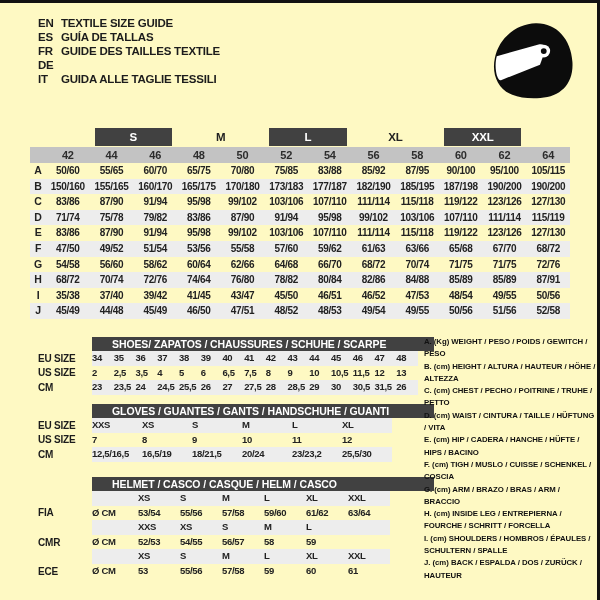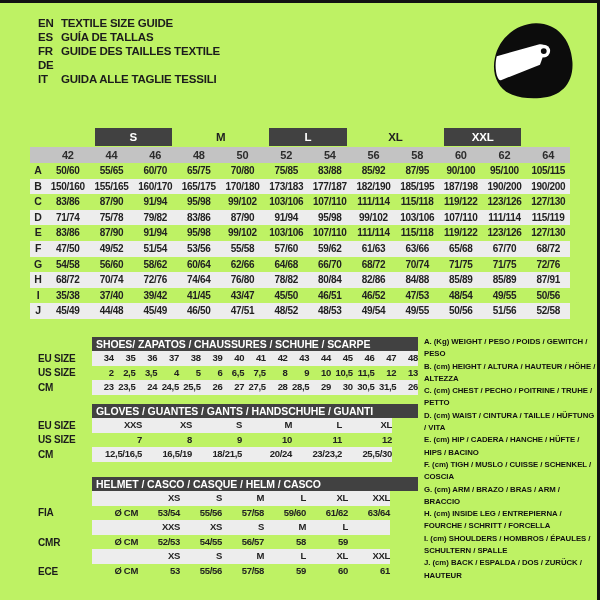--- a/index.html
+++ b/index.html
@@ -1,17 +1,17 @@
 <!DOCTYPE html>
 <html><head>
 <meta charset="utf-8">
 <style>
   html,body { margin:0; padding:0; background:#fff; }
   .page {
-    position:relative; width:600px; height:600px; background:#bef264;
+    position:relative; width:600px; height:600px; background:#fef9c3;
     font-family:"Liberation Sans", sans-serif; color:#1c1c1c; overflow:hidden;
   }
   .border-top { position:absolute; top:0; left:0; width:600px; height:3px; background:#121212; }
   .border-right { position:absolute; top:0; right:0; width:3px; height:600px; background:#121212; }
 
   
   .langs { position:absolute; left:38px; top:16px; }
   .lang-row { display:flex; font-weight:bold; font-size:11.5px; line-height:14px; letter-spacing:-0.2px; }
   .lang-code { width:23px; flex:0 0 23px; }
 
@@ -26,22 +26,22 @@
   .band-plain { color:#222; }
   .num-row { height:16px; line-height:16px; background:var(--band,#c3c3c3); font-size:11px; color:#2d2d2d; letter-spacing:-0.2px; }
   .d-row { height:15.6px; line-height:15.6px; font-size:10px; letter-spacing:-0.3px; color:#222; }
   .d-row.stripe { background:var(--stripe,#ededed); }
   .row-label { font-size:10.5px; }
 
   
   .section { position:absolute; left:30px; width:540px; }
   .sec-line { display:flex; align-items:center; }
   .sec-label { flex:0 0 62px; width:62px; box-sizing:border-box; padding-left:8px; font-weight:bold; font-size:10px; letter-spacing:-0.2px; }
-  .bar { background:var(--dark,#414141); color:#fff; font-weight:bold; font-size:10.5px; height:14px; line-height:14px; padding-left:4px; width:322px; letter-spacing:-0.1px; white-space:nowrap; }
-  .cells { display:grid; font-weight:bold; font-size:9.5px; letter-spacing:-0.3px; text-align:right; height:14.6px; line-height:14.6px; color:#222; white-space:nowrap; }
+  .bar { background:var(--dark,#414141); color:#fff; font-weight:bold; font-size:10.5px; height:14px; line-height:14px; padding-left:20px; width:322px; letter-spacing:-0.1px; white-space:nowrap; }
+  .cells { display:grid; font-weight:bold; font-size:9.5px; letter-spacing:-0.3px; text-align:left; height:14.6px; line-height:14.6px; color:#222; white-space:nowrap; }
   .cells.gray { background:var(--stripe,#ededed); }
   .shoes-cells { width:326px; grid-template-columns:repeat(15, 1fr); }
   .gloves-cells { width:300px; grid-template-columns:repeat(6, 1fr); }
   .helmet-cells { width:298px; grid-template-columns:46px repeat(6, 42px); }
 
   
   .legend { position:absolute; left:424px; top:336px; width:172px; font-weight:bold; font-size:7.8px; line-height:12.3px; letter-spacing:-0.05px; color:#111; }
 </style>
 </head>
 <body>

